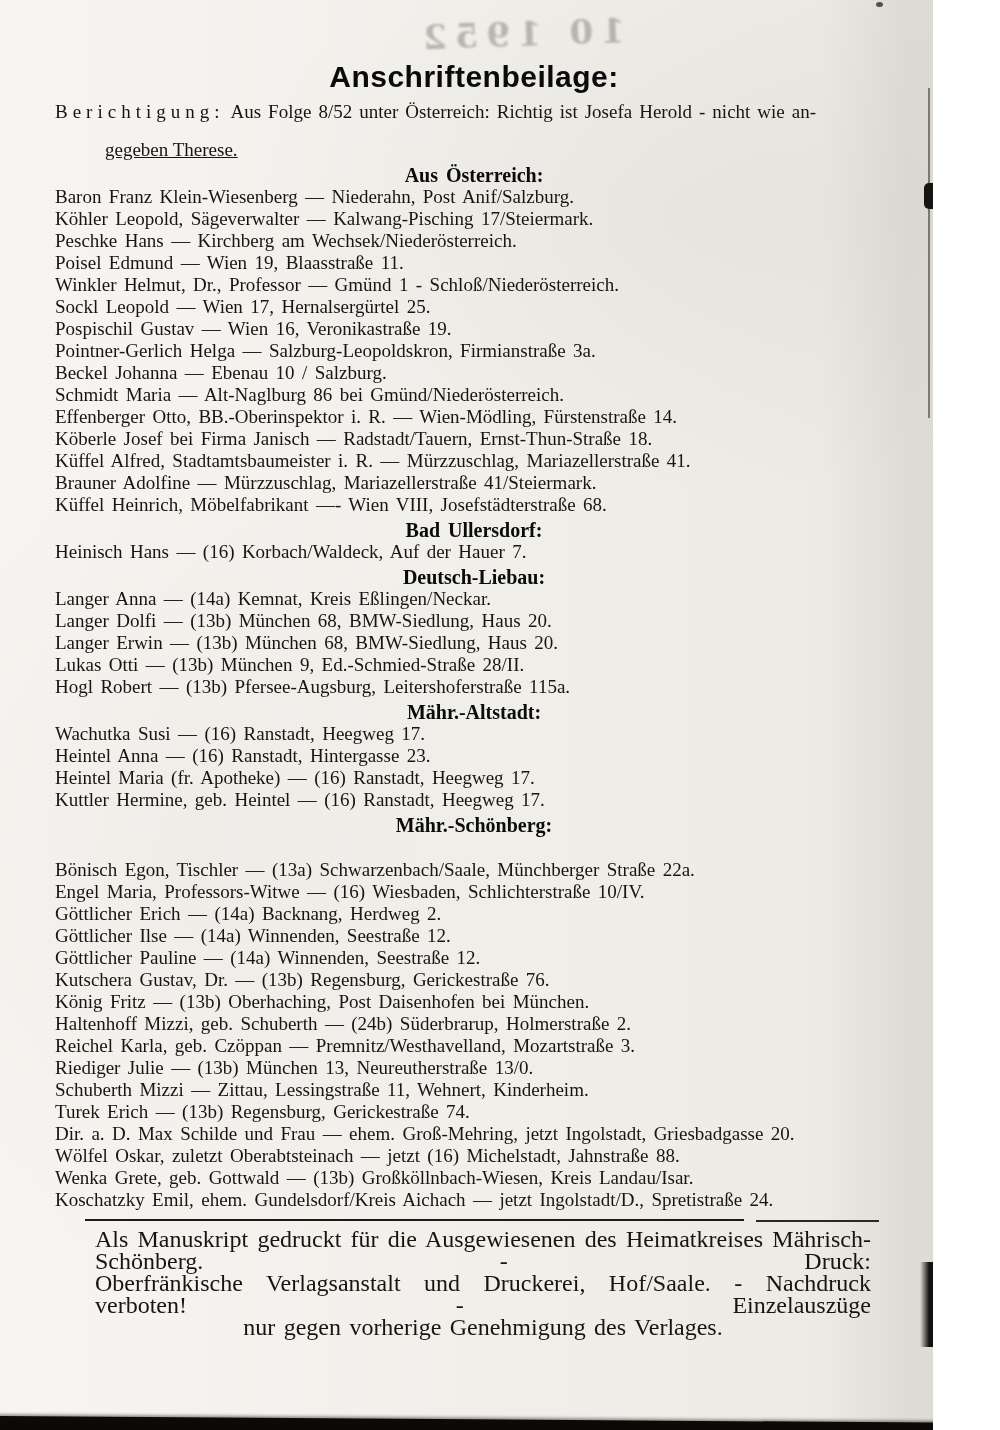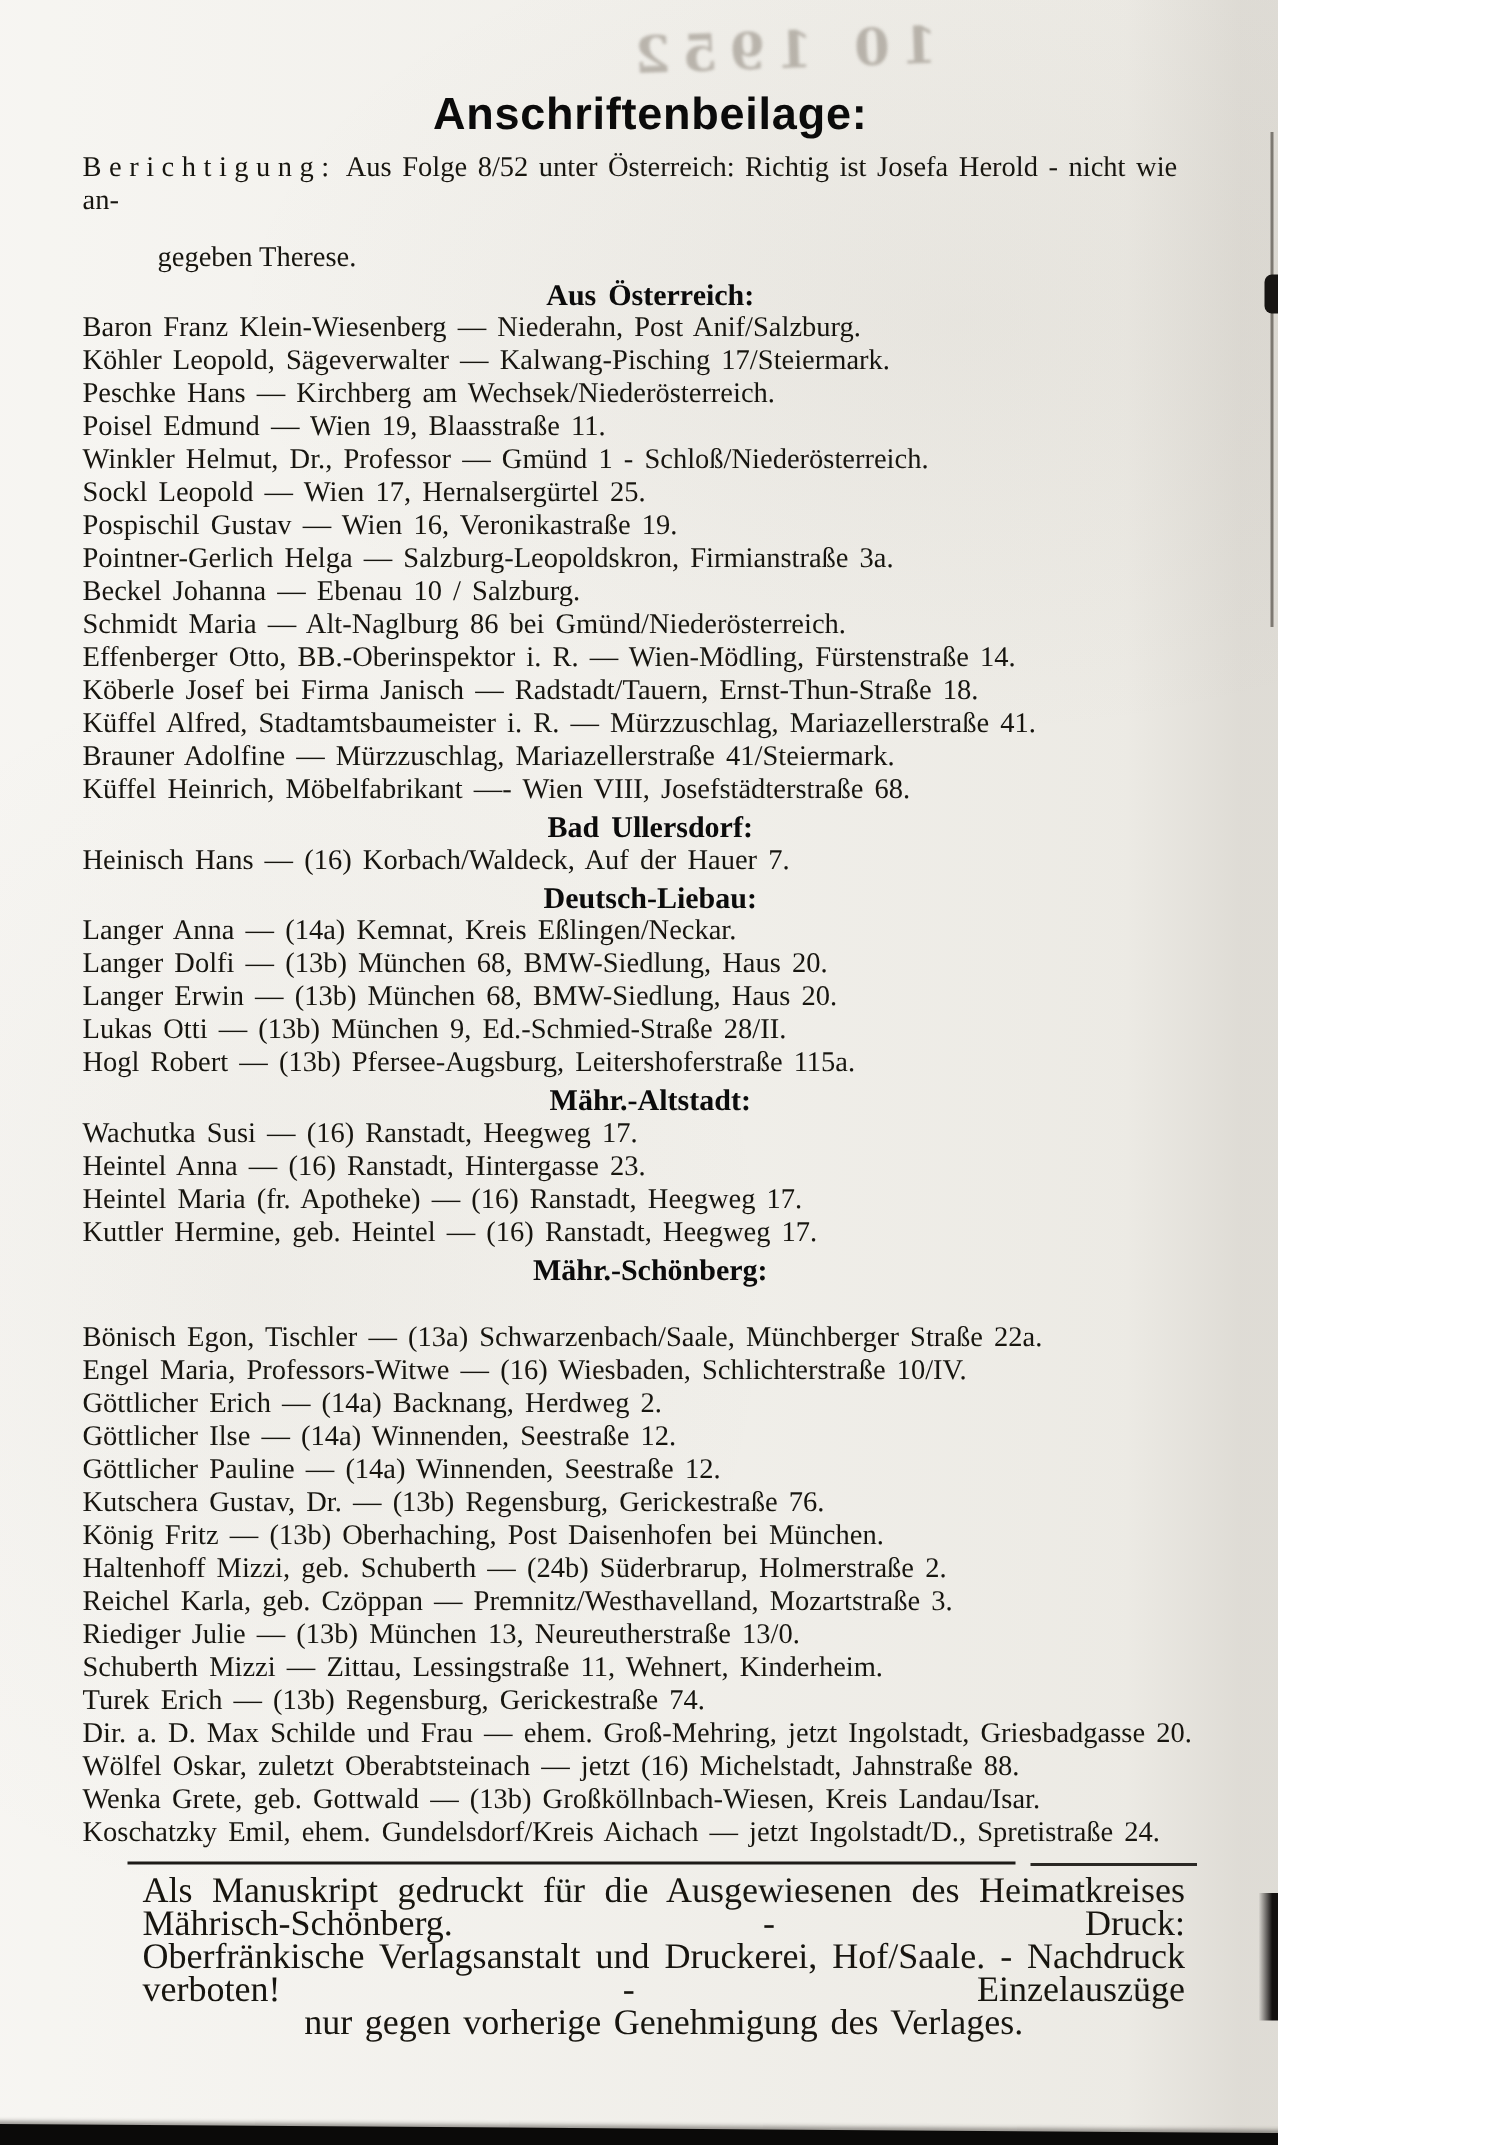--- a/index.html
+++ b/index.html
@@ -1,18 +1,18 @@
 <!DOCTYPE html>
 <html><head>
 <meta charset="utf-8">
 <style>
   html,body{margin:0;padding:0;background:#ffffff;}
   .page{
     position:relative;
-    width:852px;height:1430px;
+    width:933px;height:1430px;
     background:#f1efe9;
     background-image:
       radial-gradient(ellipse 700px 400px at 75% 15%, rgba(120,110,95,0.06), transparent 70%),
       radial-gradient(ellipse 500px 600px at 20% 60%, rgba(130,120,100,0.05), transparent 70%),
       linear-gradient(to right, rgba(255,255,255,0.4), rgba(0,0,0,0.02) 88%, rgba(60,50,40,0.10) 97%);
     overflow:hidden;
     font-family:"Liberation Serif", serif;
     color:#17150f;
   }
   .content{padding:0 40px 0 55px;}
@@ -30,21 +30,21 @@
     margin:60px 0 0 0;
     text-align:center;
     font-family:"Liberation Sans", sans-serif;
     font-weight:bold;
     font-size:30px;line-height:33px;
     letter-spacing:0.5px;
     color:#0b0b0b;
   }
   .correction{margin:8px 0 16px 0;font-size:19px;line-height:22px;word-spacing:0.12em;}
   .corr-label{letter-spacing:5px;font-weight:normal;}
-  .correction-cont{margin:0 0 0 50px;font-size:19px;line-height:22px;}
+  .correction-cont{margin:0 0 0 50px;font-size:19px;line-height:22px;text-decoration:underline;}
   .sec-heading{
     margin:3px 0 0 0;
     text-align:center;
     font-weight:bold;
     font-size:20px;line-height:22px;
     color:#0b0b0b;
     word-spacing:0.15em;
   }
   .section:last-child .sec-heading{margin-bottom:23px;}
   .entry{

